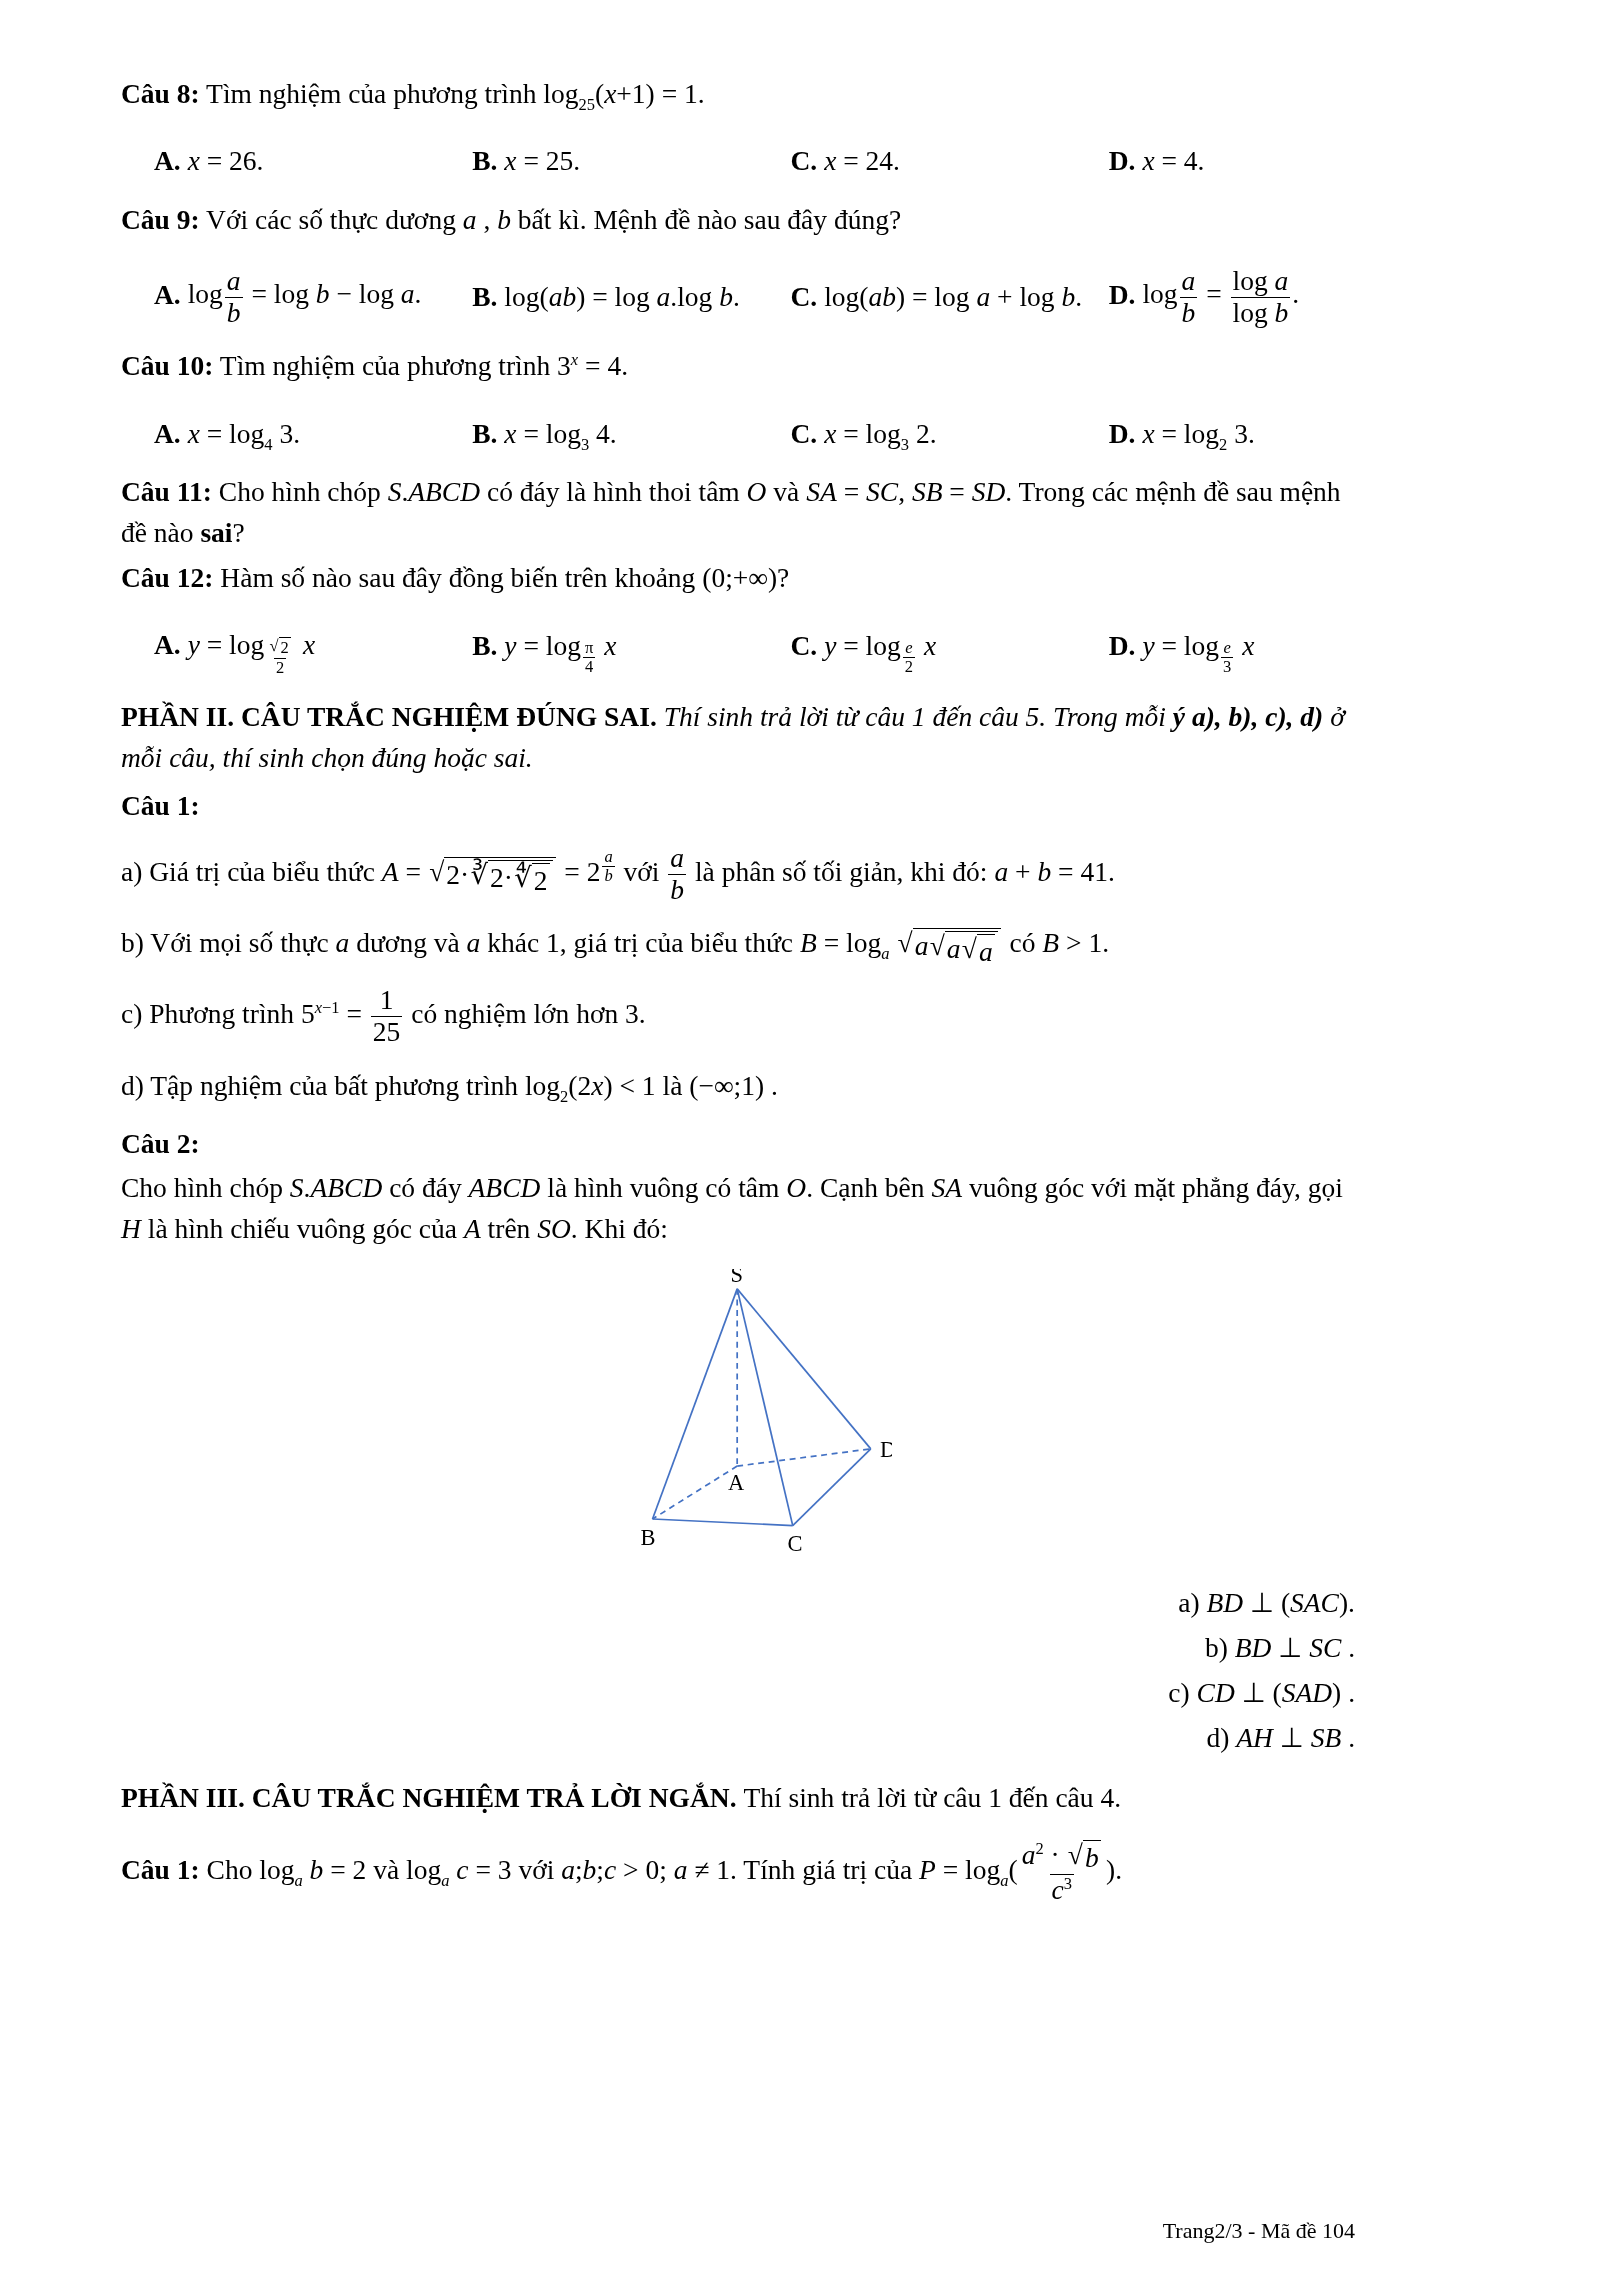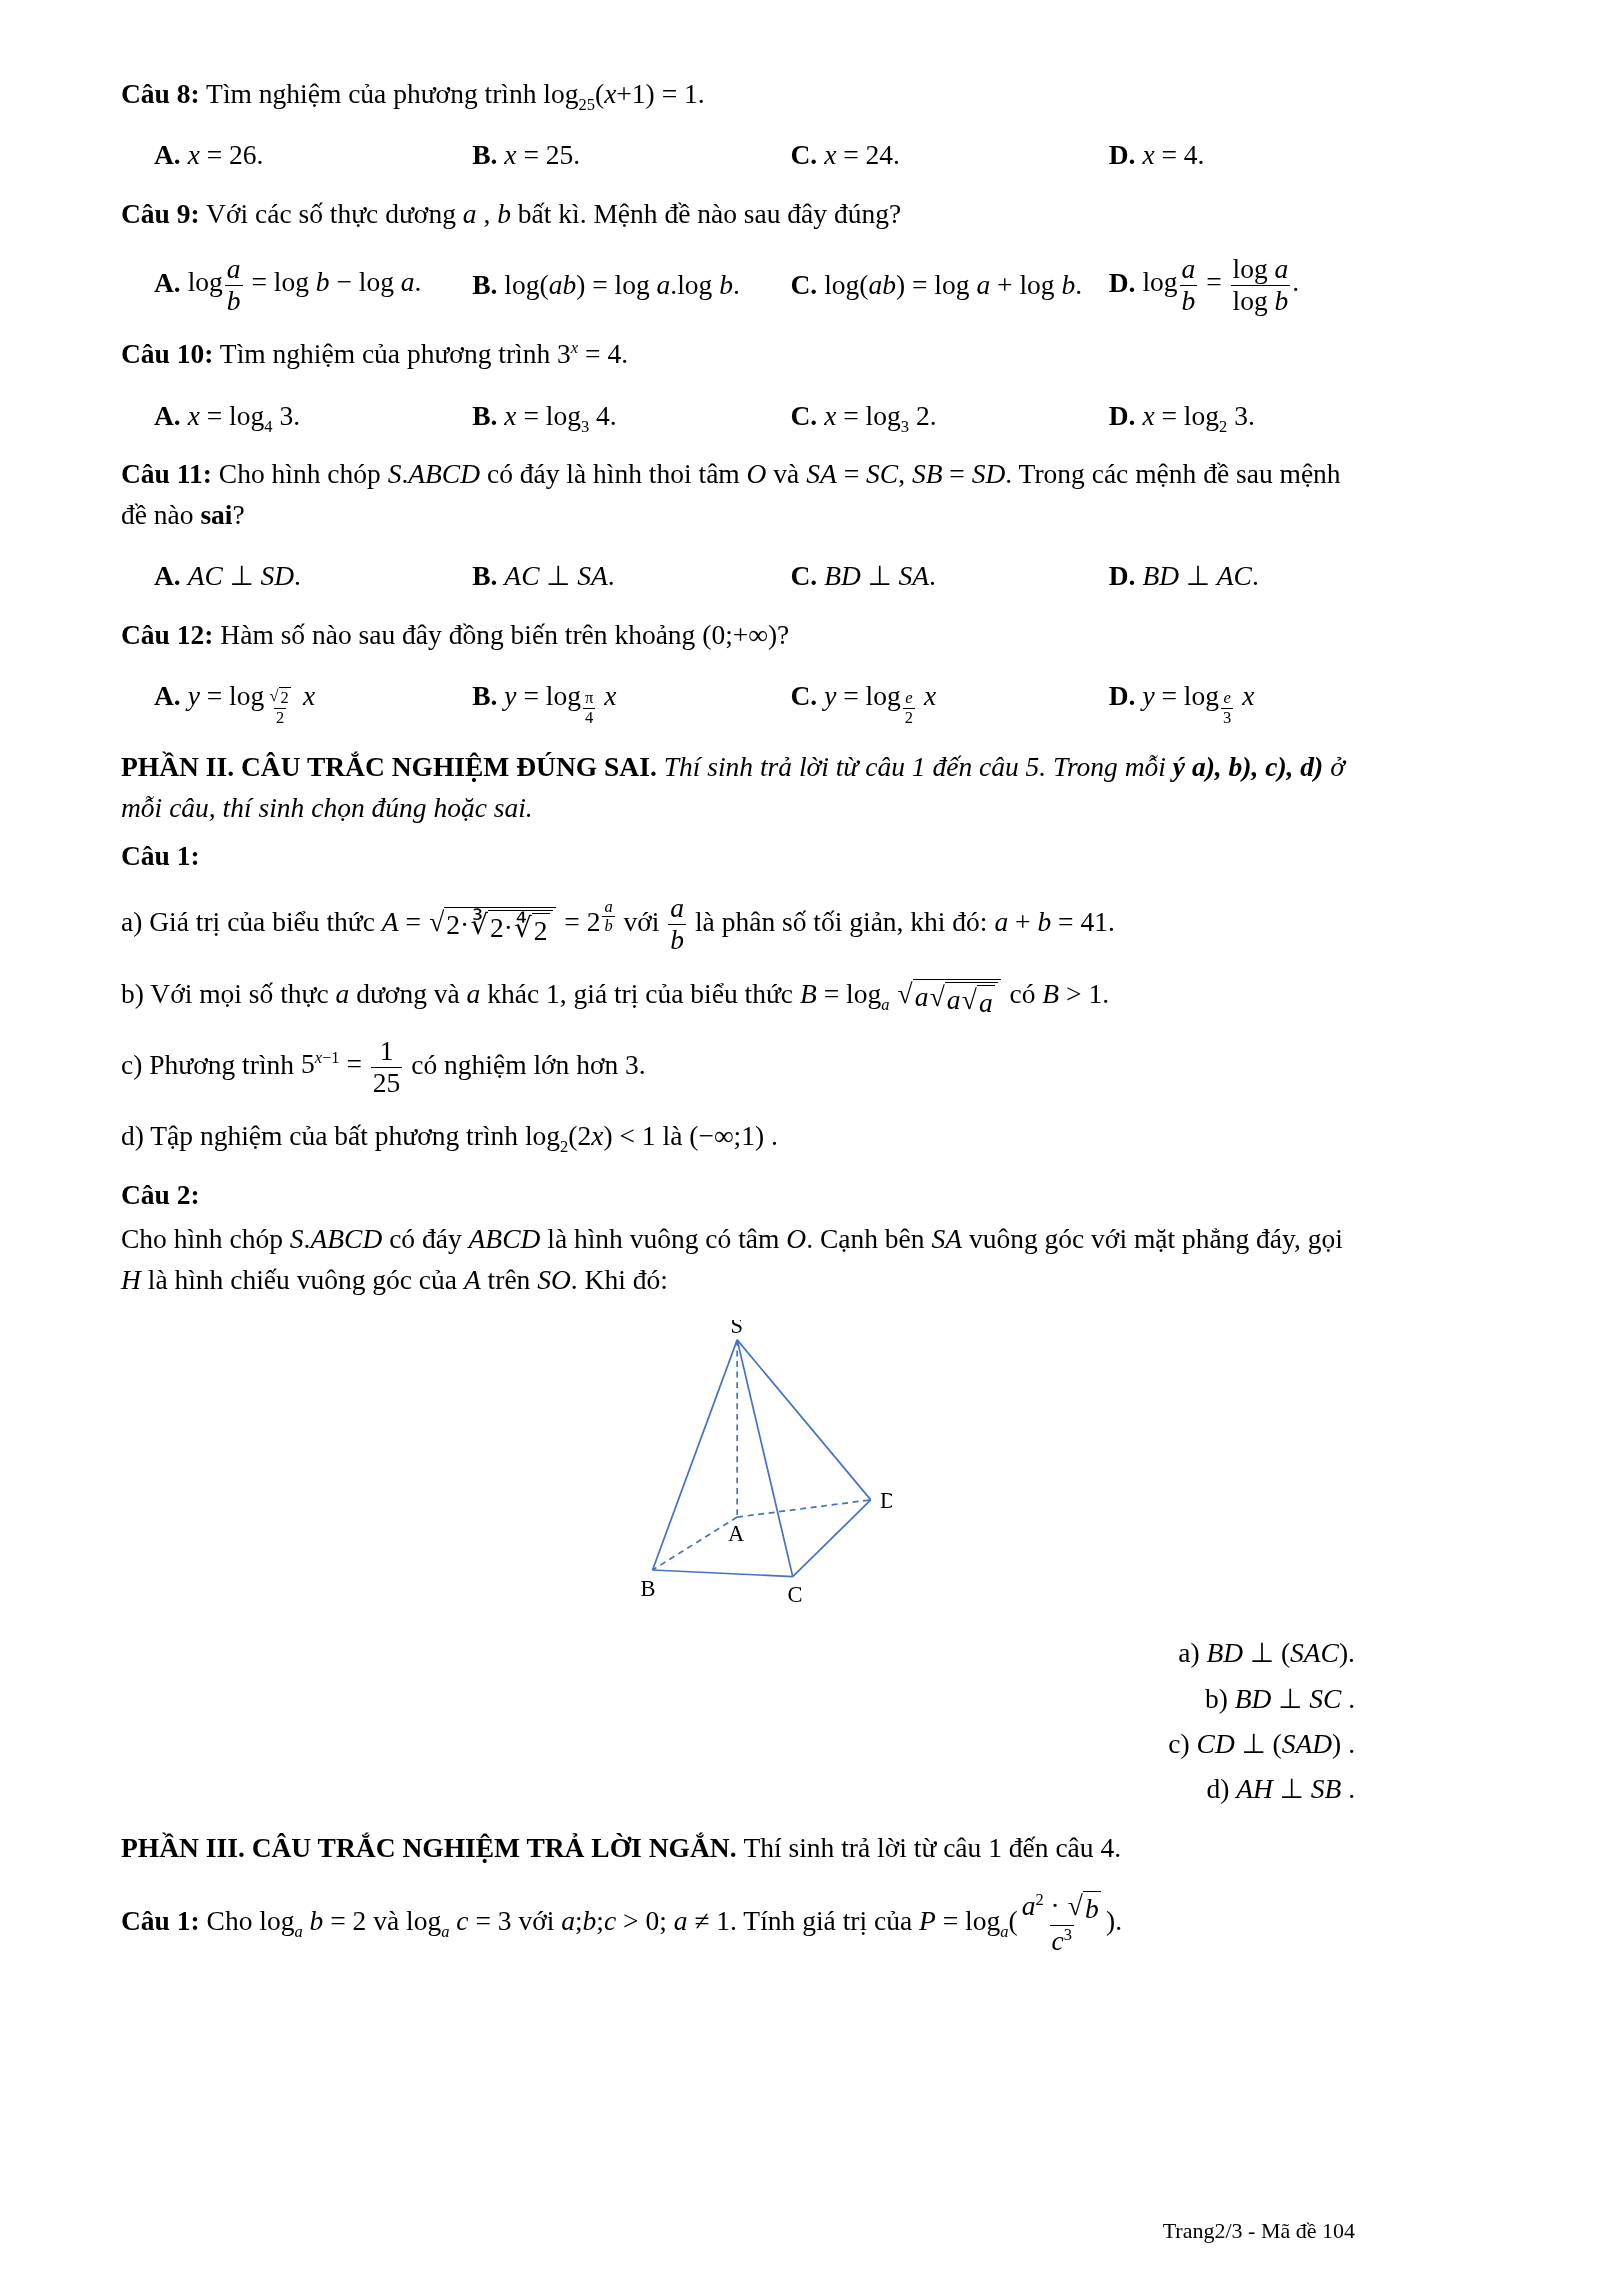--- a/index.html
+++ b/index.html
@@ -3,21 +3,21 @@
 <meta charset="utf-8">
 <style>
   * { margin:0; padding:0; box-sizing:border-box; }
   html, body { background:#ffffff; }
   body { width:1623px; font-family:"Liberation Serif", serif; color:#000; }
   .page { position:relative; width:1471px; min-height:2295px; padding:73px 116px 98px 121px; font-size:27.5px; line-height:1.5; }
   b { font-weight:bold; }
   i { font-style:italic; }
   .stmt { margin-bottom:2.6px; }
   .q { margin-bottom:3.9px; }
-  .opts { display:grid; grid-template-columns:26.5% 26.5% 26.5% 20.5%; padding-left:33px; margin:20px 0 17px; align-items:center; }
+  .opts { display:grid; grid-template-columns:26.5% 26.5% 26.5% 20.5%; padding-left:33px; margin:26px 0 17px; align-items:center; }
   .opt { white-space:nowrap; }
   .math { white-space:nowrap; font-family:"Liberation Serif", serif; }
   sub, sup { font-size:0.6em; line-height:1; }
   .frac { display:inline-flex; flex-direction:column; align-items:center; vertical-align:middle; line-height:1.12; margin:0 2px; }
   .frac .num { padding:0 2px; }
   .frac .den { border-top:1.3px solid currentColor; padding:0 2px; }
   .root { display:inline-flex; align-items:flex-start; margin:0 1.3px; }
   .root .rad { line-height:1.1; }
   .root .vinc { border-top:1.3px solid currentColor; line-height:1.2; padding:0 2px; }
   .heading { margin:18.3px 0 3.9px; }
@@ -67,26 +67,20 @@
     <div class="opts">
       <span class="opt"><b>A.</b> <span class="math"><i>x</i> = log<sub>4</sub> 3.</span></span>
       <span class="opt"><b>B.</b> <span class="math"><i>x</i> = log<sub>3</sub> 4.</span></span>
       <span class="opt"><b>C.</b> <span class="math"><i>x</i> = log<sub>3</sub> 2.</span></span>
       <span class="opt"><b>D.</b> <span class="math"><i>x</i> = log<sub>2</sub> 3.</span></span>
     </div>
   </section>
 
   <section class="q">
     <p class="stmt"><b>Câu 11:</b> <span>Cho hình chóp <span class="math"><i>S</i>.<i>ABCD</i></span> có đáy là hình thoi tâm <span class="math"><i>O</i></span> và <span class="math"><i>SA</i> = <i>SC</i>, <i>SB</i> = <i>SD</i></span>. Trong các mệnh đề sau mệnh đề nào <b>sai</b>?</span></p>
-    <div class="opts">
-      <span class="opt"><b>A.</b> <span class="math"><i>AC</i> ⊥ <i>SD</i>.</span></span>
-      <span class="opt"><b>B.</b> <span class="math"><i>AC</i> ⊥ <i>SA</i>.</span></span>
-      <span class="opt"><b>C.</b> <span class="math"><i>BD</i> ⊥ <i>SA</i>.</span></span>
-      <span class="opt"><b>D.</b> <span class="math"><i>BD</i> ⊥ <i>AC</i>.</span></span>
-    </div>
   </section>
 
   <section class="q">
     <p class="stmt"><b>Câu 12:</b> <span>Hàm số nào sau đây đồng biến trên khoảng <span class="math">(0;+∞)</span>?</span></p>
     <div class="opts">
       <span class="opt"><b>A.</b> <span class="math"><i>y</i> = log<sub><span class="frac">
                 <span class="num"><span class="root">
                     <span class="rad">√</span>
                     <span class="vinc">2</span>
                   </span></span>

